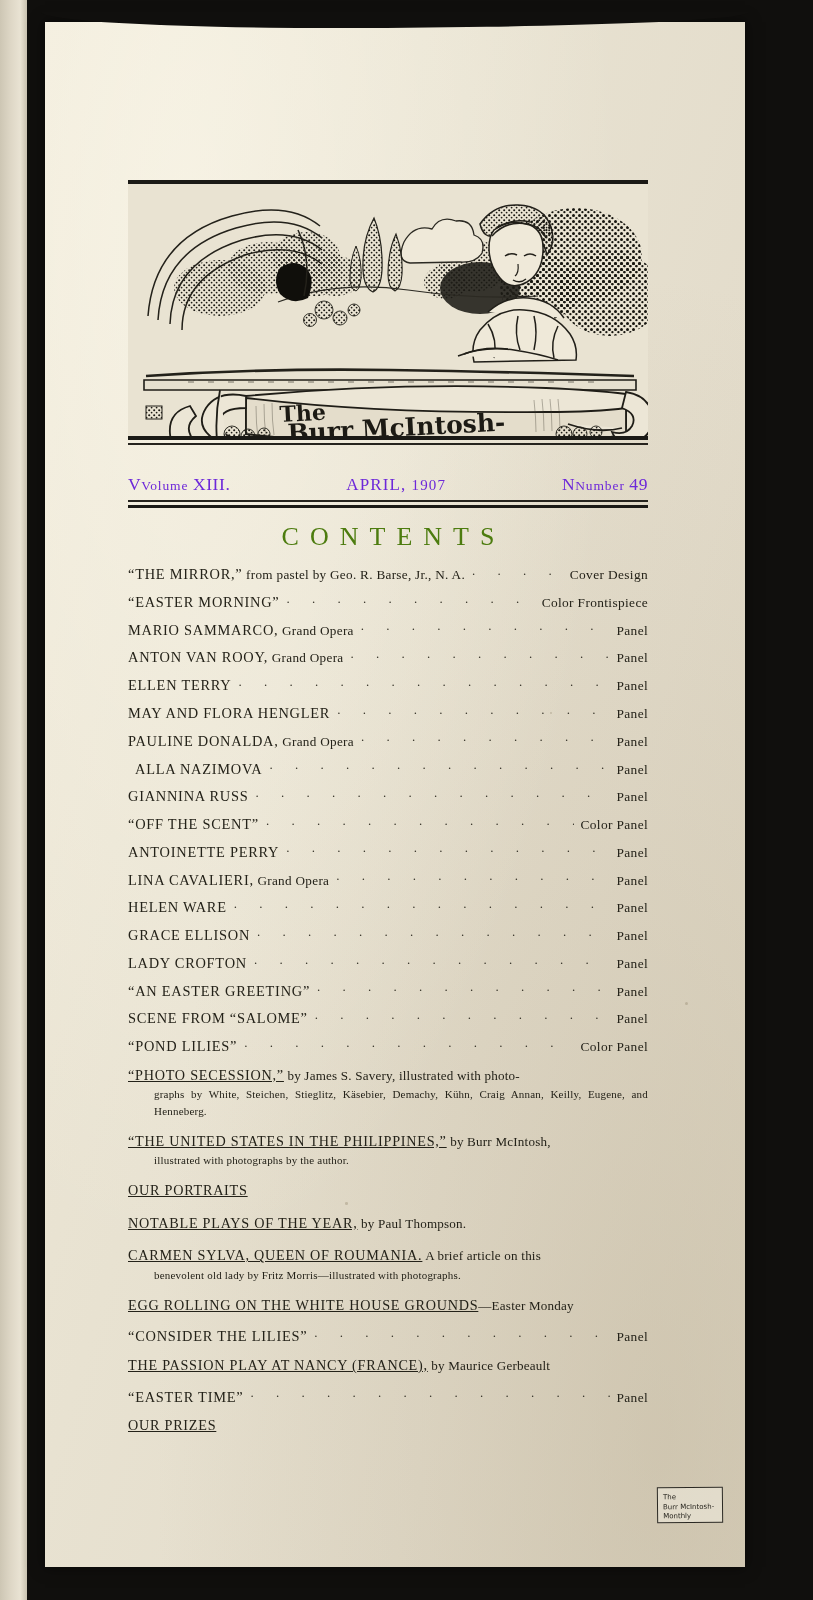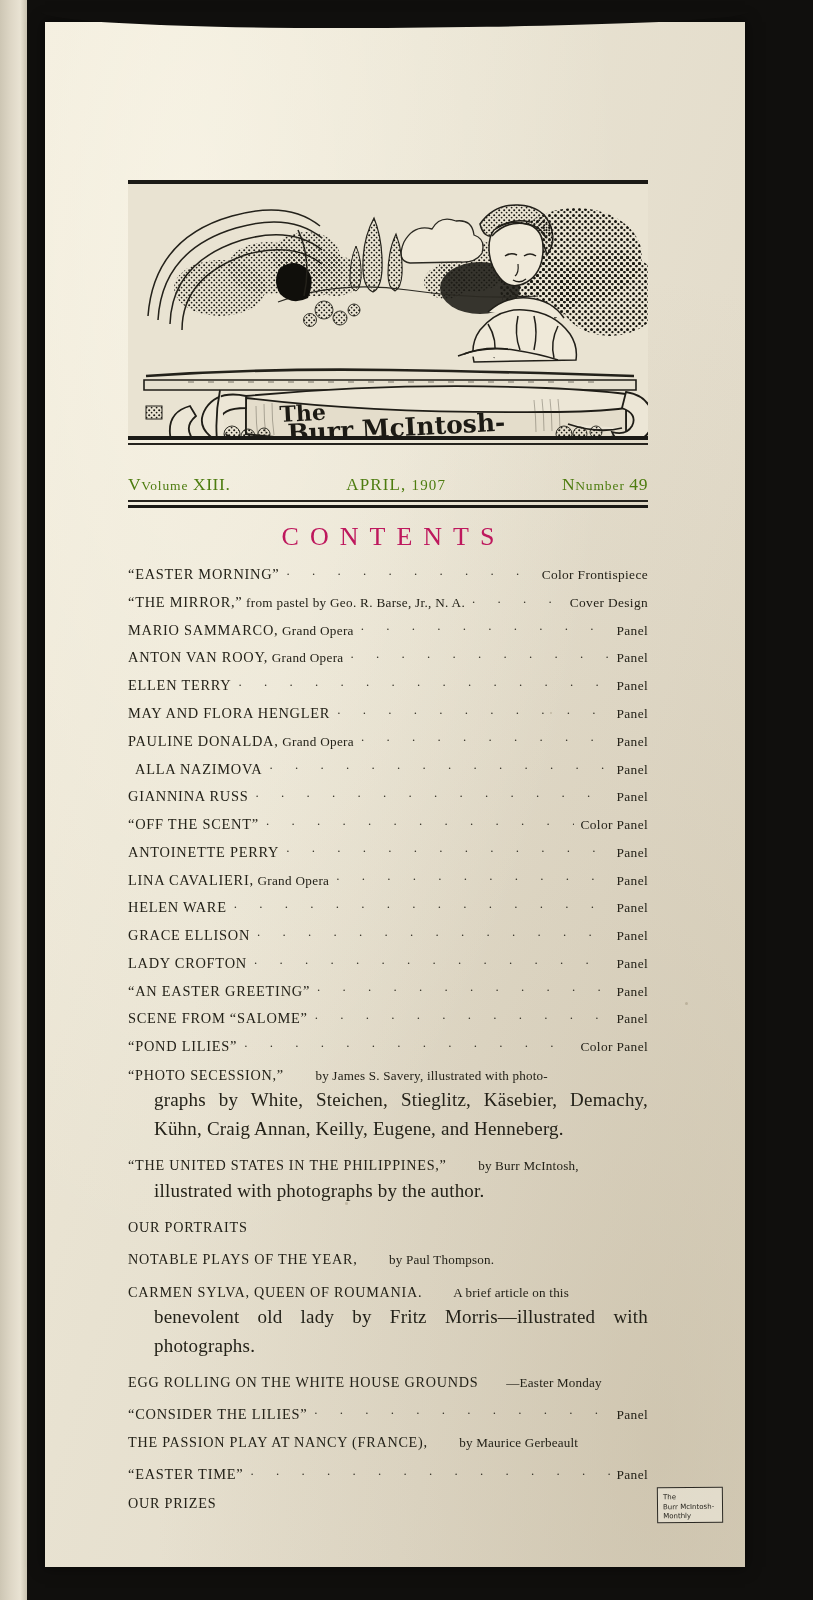--- a/index.html
+++ b/index.html
@@ -96,38 +96,38 @@
   }
   #masthead-art svg { display: block; width: 100%; height: 100%; }
 
   
   #volume-line {
     top: 452px;
     display: flex;
     align-items: baseline;
     justify-content: space-between;
     font-size: 15.5px;
-    color: #4d7c0f;
+    color: #6d28d9;
     letter-spacing: .6px;
   }
   #volume-line .vl-item { white-space: nowrap; }
   .smallcap-lead { font-size: 17.5px; }
   .sc { font-size: 13.5px; letter-spacing: .9px; }
   #vol-center { font-size: 17px; letter-spacing: 1.1px; }
   #vol-center .yr { font-size: 15px; }
 
   #rules-under-vol { top: 478px; }
 
   
   #contents-title {
     top: 500px;
     text-align: center;
     font-size: 26px;
     letter-spacing: 11px;
-    color: #be185d;
+    color: #4d7c0f;
     text-indent: 11px;
   }
 
   
   #entries {
     top: 543px;
     font-size: 14.2px;
     color: #242219;
   }
   .entry {
@@ -173,33 +173,33 @@
   
   .para-block {
     margin-bottom: 11px;
     font-size: 13.9px;
     line-height: 1.52;
     color: #242219;
   }
   .para-block .head {
     letter-spacing: .75px;
     font-size: 14.2px;
+    text-decoration: underline;
   }
   .para-block .sub {
     display: block;
     padding-left: 26px;
-    font-size: 19px;
+    font-size: 11px;
     letter-spacing: .2px;
     text-align: justify;
     text-align-last: left;
   }
   .para-block .runon {
     font-size: 13.1px;
     letter-spacing: .2px;
-    margin-left: 28px;
   }
   .para-flow {
     text-align: justify;
     text-align-last: left;
     text-indent: 0;
   }
   .para-flow .head { display: inline; }
 
   
   #library-stamp {
@@ -392,28 +392,28 @@
       <div class="rule-thin"></div>
       <div class="rule-gap"></div>
       <div class="rule-heavy" style="height:3px"></div>
     </div>
 
     <div class="content-col" id="contents-title">CONTENTS</div>
 
     <div class="content-col" id="entries">
 
     <div class="entry">
+          <span class="entry-title">“THE MIRROR,”<span class="lc"> from pastel by Geo. R. Barse, Jr., N. A.</span></span>
+          <span class="leader"></span>
+          <span class="entry-kind">Cover Design</span>
+        </div>
+        <div class="entry">
           <span class="entry-title">“EASTER MORNING”</span>
           <span class="leader"></span>
           <span class="entry-kind">Color Frontispiece</span>
-        </div>
-        <div class="entry">
-          <span class="entry-title">“THE MIRROR,”<span class="lc"> from pastel by Geo. R. Barse, Jr., N. A.</span></span>
-          <span class="leader"></span>
-          <span class="entry-kind">Cover Design</span>
         </div>
         <div class="entry">
           <span class="entry-title">MARIO SAMMARCO,<span class="lc"> Grand Opera</span></span>
           <span class="leader"></span>
           <span class="entry-kind">Panel</span>
         </div>
         <div class="entry">
           <span class="entry-title">ANTON VAN ROOY,<span class="lc"> Grand Opera</span></span>
           <span class="leader"></span>
           <span class="entry-kind">Panel</span>

